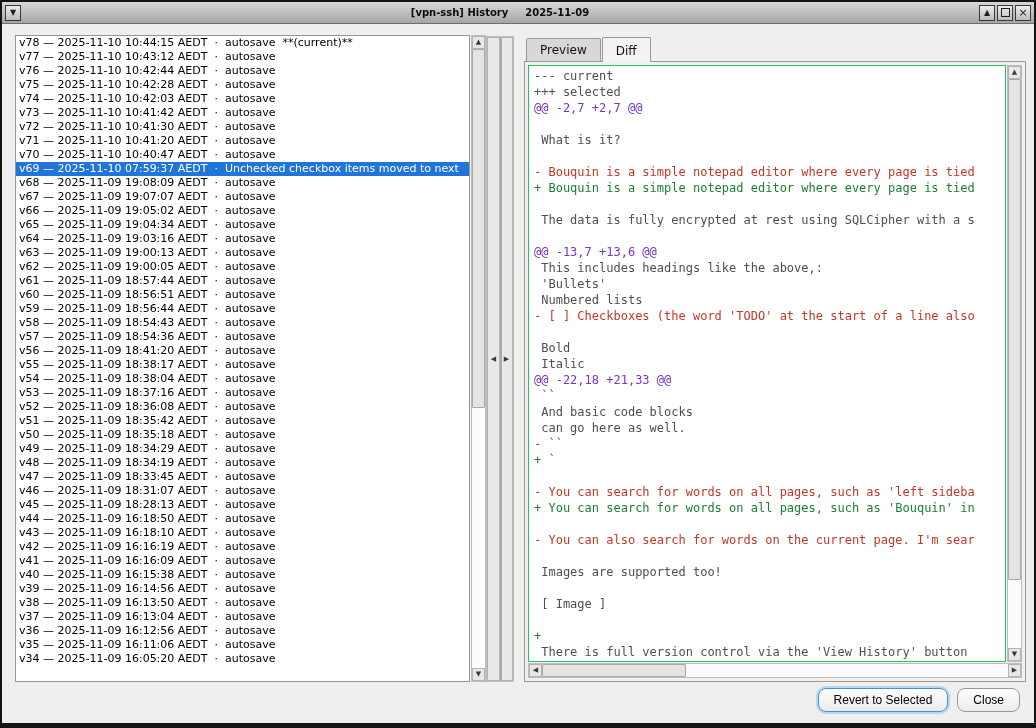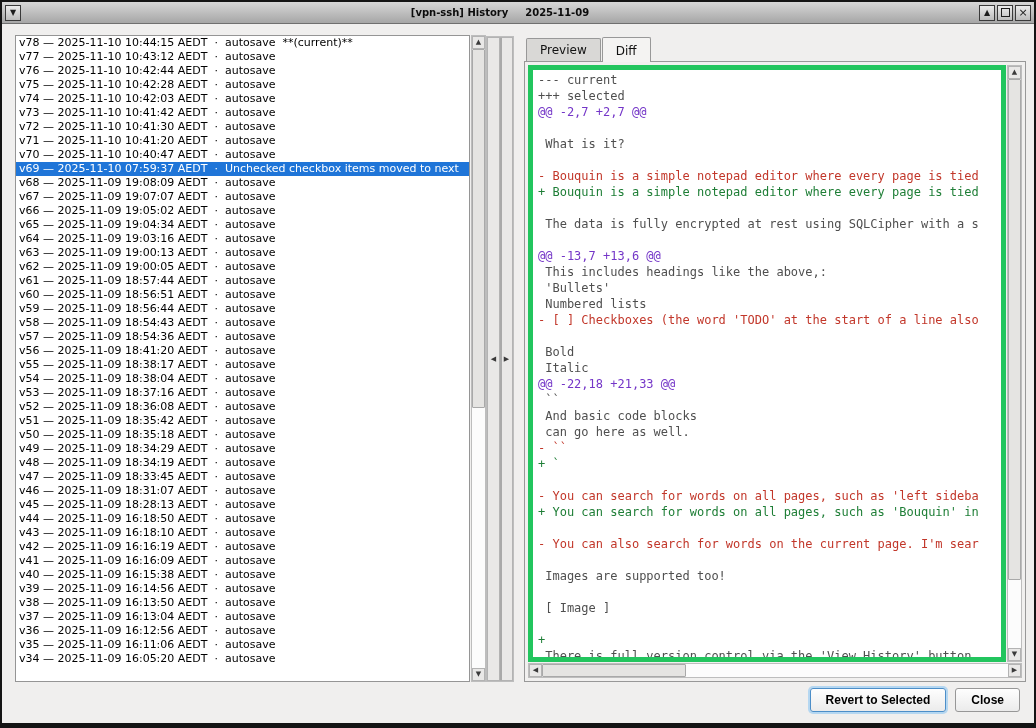--- a/index.html
+++ b/index.html
@@ -78,21 +78,21 @@
     margin-bottom:-1px; position:relative;
   }
   .notebook {
     flex:1 1 auto; min-height:0;
     border:1px solid #989898; background:#f1f0ef;
     padding:3px; display:flex; flex-direction:column;
   }
   .diff-wrap { flex:1 1 auto; display:flex; min-height:0; }
   .diffbox {
     flex:1 1 auto; min-width:0;
-    background:#ffffff; border:5px solid #22c55e;
+    background:#ffffff; border:1px solid #22c55e;
     overflow:hidden;
     font-family:"DejaVu Sans Mono", monospace;
     font-size:12px; line-height:16px;
     padding:2px 0 12px 5px;
   }
   .diff-line { height:16px; white-space:pre; }
   .d-meta { color:#4f4f4f; }
   .d-ctx  { color:#4f4f4f; }
   .d-hunk { color:#7436c8; }
   .d-del  { color:#c2372a; }
@@ -100,22 +100,22 @@
   
   .button-bar {
     flex:0 0 41px;
     display:flex; justify-content:flex-end; align-items:center;
     gap:9px; padding:0 14px 6px 0;
   }
   .btn {
     font-size:12px; color:#000;
     padding:4px 15px;
     background:linear-gradient(#fefefe,#ebebeb);
-    border:1px solid #979797; border-radius:3px;
-    cursor:default; white-space:nowrap;font-weight:bold;
+    border:1px solid #979797; border-radius:8px;
+    cursor:default; white-space:nowrap;
   }
   .btn.focused {
     border-color:#4c8ec8;
     box-shadow:0 0 0 2px #b5d7f1;
   }
 </style>
 </head>
 <body>
 
 <div class="window">

